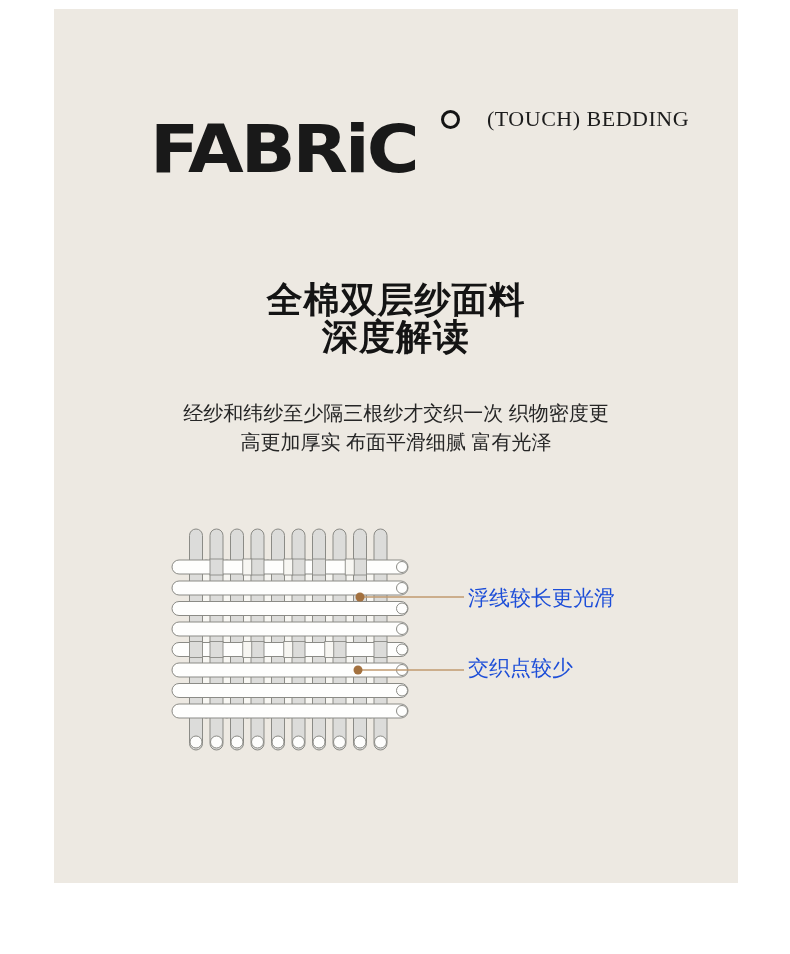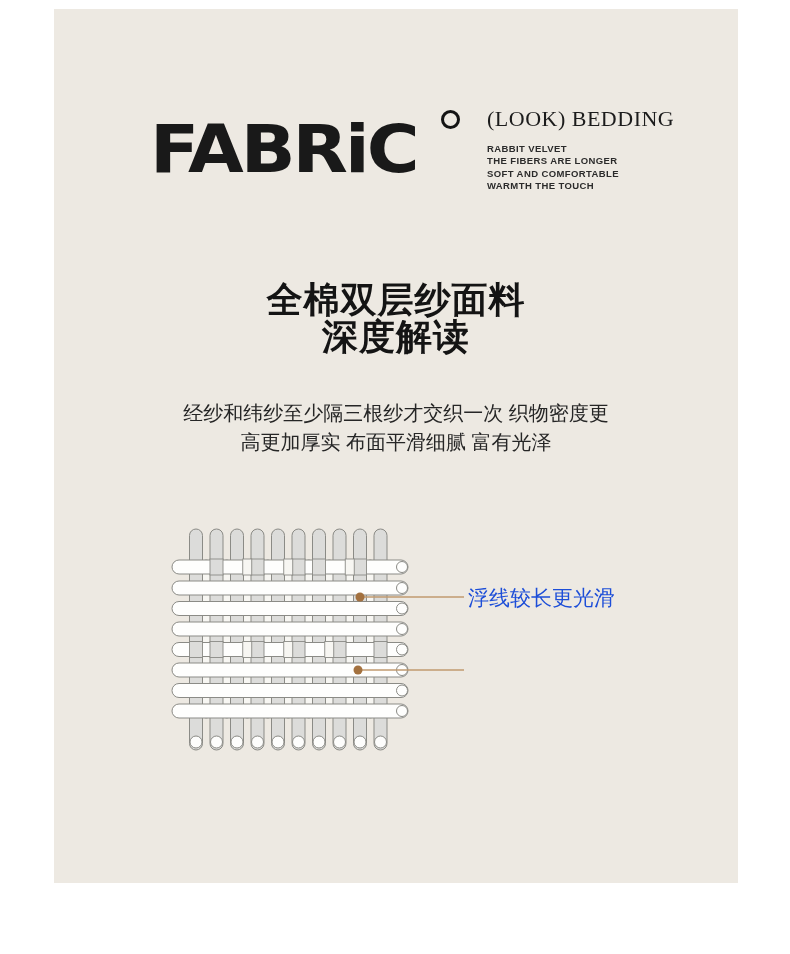--- a/index.html
+++ b/index.html
@@ -57,27 +57,21 @@
   .callout-label.second{left:468px;top:655px;}
 </style>
 </head>
 <body>
 
 <div class="page">
   <div class="panel" style="background: rgb(237, 233, 226);"></div>
 
   <div class="logo">FABRiC</div>
   <div class="ring"></div>
-  <div class="brand">(LOOK) BEDDING</div>
-  <div class="tagline">
-    <div>RABBIT VELVET</div>
-    <div>THE FIBERS ARE LONGER</div>
-    <div>SOFT AND COMFORTABLE</div>
-    <div>WARMTH THE TOUCH</div>
-  </div>
+  <div class="brand">(TOUCH) BEDDING</div>
 
   <div class="heading">
     <div>全棉双层纱面料</div>
     <div>深度解读</div>
   </div>
 
   <div class="desc">
     <div>经纱和纬纱至少隔三根纱才交织一次 织物密度更</div>
     <div>高更加厚实 布面平滑细腻 富有光泽</div>
   </div>
@@ -150,14 +144,15 @@
         <circle cx="200" cy="82" r="4.5" fill="#A3713F"></circle>
         <line x1="202" y1="155" x2="304" y2="155" stroke="#C19A6F" stroke-width="1.3"></line>
         <circle cx="198" cy="155" r="4.5" fill="#A3713F"></circle>
       </svg>
   </div>
 
   <div class="callout-label first">
     <div>浮线较长更光滑</div>
   </div>
   <div class="callout-label second">
+    <div>交织点较少</div>
   </div>
 </div>
 
 </body></html>

